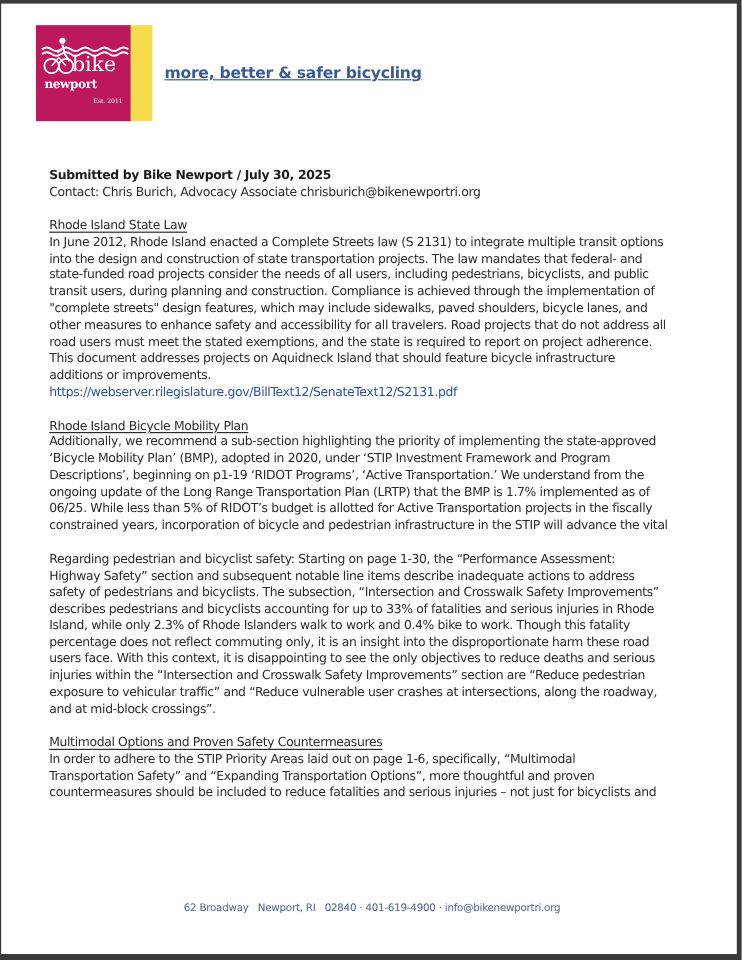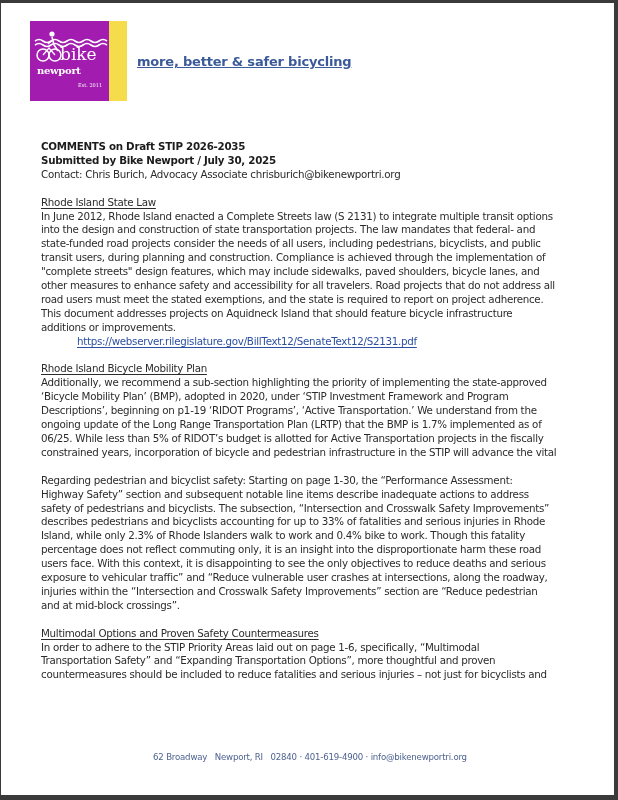--- a/index.html
+++ b/index.html
@@ -18,21 +18,21 @@
       width: 613px;
       height: 792px;
       background: #ffffff;
     }
     .logo {
       position: absolute;
       left: 29px;
       top: 18px;
       width: 79px;
       height: 80px;
-      background: #a21caf;
+      background: #be185d;
     }
     .logo-yellow {
       position: absolute;
       left: 108px;
       top: 18px;
       width: 18px;
       height: 80px;
       background: #f5dc4a;
     }
     .logo svg { position: absolute; left: 0; top: 0; }
@@ -95,23 +95,21 @@
     }
     .content .line { display: block; white-space: nowrap; }
     .section { margin-top: 13.9px; }
     .section-title {
       text-decoration: underline;
       text-underline-offset: 1.5px;
       color: #2b2b2b;
     }
     .link {
       color: #2b4fa2;
-      text-decoration: underline;
       text-underline-offset: 1.5px;
-      margin-left: 36px;
     }
     .footer {
       position: absolute;
       left: 0;
       top: 748px;
       width: 618px;
       text-align: center;
       color: #4d6290;
       font-family: "DejaVu Sans", sans-serif;
       font-weight: normal;
@@ -143,21 +141,20 @@
     </svg>
     <div class="logo-bike-word">bike</div>
     <div class="logo-newport-word">newport</div>
     <div class="logo-est">Est. 2011</div>
   </div>
   <div class="logo-yellow"></div>
 
   <div class="tagline">more, better &amp; safer bicycling</div>
 
   <div class="content">
-    <span class="line bold">COMMENTS on Draft STIP 2026-2035</span>
     <span class="line bold">Submitted by Bike Newport / July 30, 2025</span>
     <span class="line">Contact: Chris Burich, Advocacy Associate chrisburich@bikenewportri.org</span>
 
     <div class="section">
       <span class="line section-title">Rhode Island State Law</span>
       <span class="line">In June 2012, Rhode Island enacted a Complete Streets law (S 2131) to integrate multiple transit options</span>
       <span class="line">into the design and construction of state transportation projects. The law mandates that federal- and</span>
       <span class="line">state-funded road projects consider the needs of all users, including pedestrians, bicyclists, and public</span>
       <span class="line">transit users, during planning and construction. Compliance is achieved through the implementation of</span>
       <span class="line">"complete streets" design features, which may include sidewalks, paved shoulders, bicycle lanes, and</span>
@@ -179,22 +176,22 @@
     </div>
 
     <div class="section">
       <span class="line">Regarding pedestrian and bicyclist safety: Starting on page 1-30, the “Performance Assessment:</span>
       <span class="line">Highway Safety” section and subsequent notable line items describe inadequate actions to address</span>
       <span class="line">safety of pedestrians and bicyclists. The subsection, “Intersection and Crosswalk Safety Improvements”</span>
       <span class="line">describes pedestrians and bicyclists accounting for up to 33% of fatalities and serious injuries in Rhode</span>
       <span class="line">Island, while only 2.3% of Rhode Islanders walk to work and 0.4% bike to work. Though this fatality</span>
       <span class="line">percentage does not reflect commuting only, it is an insight into the disproportionate harm these road</span>
       <span class="line">users face. With this context, it is disappointing to see the only objectives to reduce deaths and serious</span>
+      <span class="line">injuries within the “Intersection and Crosswalk Safety Improvements” section are “Reduce pedestrian</span>
       <span class="line">exposure to vehicular traffic” and “Reduce vulnerable user crashes at intersections, along the roadway,</span>
-      <span class="line">injuries within the “Intersection and Crosswalk Safety Improvements” section are “Reduce pedestrian</span>
       <span class="line">and at mid-block crossings”.</span>
     </div>
 
     <div class="section">
       <span class="line section-title">Multimodal Options and Proven Safety Countermeasures</span>
       <span class="line">In order to adhere to the STIP Priority Areas laid out on page 1-6, specifically, “Multimodal</span>
       <span class="line">Transportation Safety” and “Expanding Transportation Options”, more thoughtful and proven</span>
       <span class="line">countermeasures should be included to reduce fatalities and serious injuries – not just for bicyclists and</span>
     </div>
   </div>

